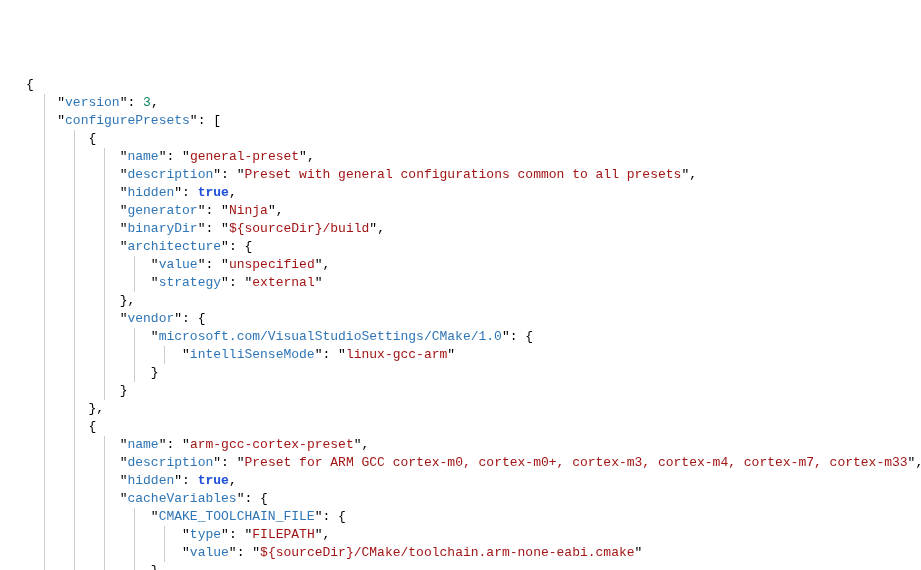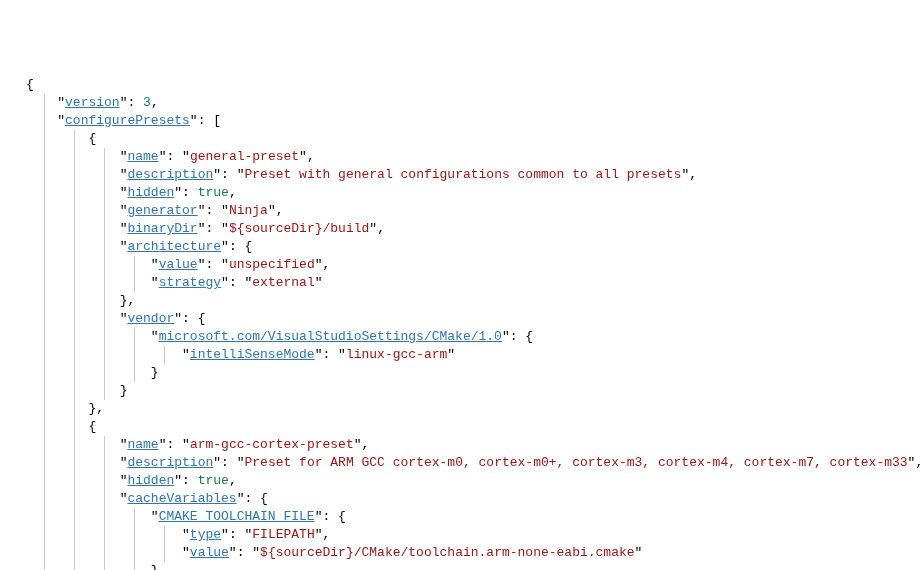--- a/index.html
+++ b/index.html
@@ -11,24 +11,24 @@
     line-height: 18px;
     color: #000000;
     white-space: pre;
     width: 921px;
     box-sizing: border-box;
   }
   .line { position: relative; padding-left: 18px; }
   .guide-wrap { position: absolute; left: 0; top: 0; bottom: 0; width: 0; }
   .g { position: absolute; top: 0; bottom: 0; border-left: 1px solid #cccccc; }
   .p { color: #000000; }
-  .k { color: #2e75b6; text-decoration: underline; }
+  .k { color: #2e75b6; }
   .s { color: #a31515; }
   .n { color: #098658; }
-  .b { color: #15803d; }
+  .b { color: #1d4ed8; font-weight: bold; }
 </style>
 </head>
 <body>
 
 
 
 <div id="code"><div class="line"><span class="guide-wrap"></span><span class="p">{</span></div><div class="line"><span class="guide-wrap"><span class="g" style="left:36px"></span></span>    <span class="p">"</span><span class="k">version</span><span class="p">"</span><span class="p">: </span><span class="n">3</span><span class="p">,</span></div><div class="line"><span class="guide-wrap"><span class="g" style="left:36px"></span></span>    <span class="p">"</span><span class="k">configurePresets</span><span class="p">"</span><span class="p">: [</span></div><div class="line"><span class="guide-wrap"><span class="g" style="left:36px"></span><span class="g" style="left:66px"></span></span>        <span class="p">{</span></div><div class="line"><span class="guide-wrap"><span class="g" style="left:36px"></span><span class="g" style="left:66px"></span><span class="g" style="left:96px"></span></span>            <span class="p">"</span><span class="k">name</span><span class="p">"</span><span class="p">: </span><span class="p">"</span><span class="s">general-preset</span><span class="p">"</span><span class="p">,</span></div><div class="line"><span class="guide-wrap"><span class="g" style="left:36px"></span><span class="g" style="left:66px"></span><span class="g" style="left:96px"></span></span>            <span class="p">"</span><span class="k">description</span><span class="p">"</span><span class="p">: </span><span class="p">"</span><span class="s">Preset with general configurations common to all presets</span><span class="p">"</span><span class="p">,</span></div><div class="line"><span class="guide-wrap"><span class="g" style="left:36px"></span><span class="g" style="left:66px"></span><span class="g" style="left:96px"></span></span>            <span class="p">"</span><span class="k">hidden</span><span class="p">"</span><span class="p">: </span><span class="b">true</span><span class="p">,</span></div><div class="line"><span class="guide-wrap"><span class="g" style="left:36px"></span><span class="g" style="left:66px"></span><span class="g" style="left:96px"></span></span>            <span class="p">"</span><span class="k">generator</span><span class="p">"</span><span class="p">: </span><span class="p">"</span><span class="s">Ninja</span><span class="p">"</span><span class="p">,</span></div><div class="line"><span class="guide-wrap"><span class="g" style="left:36px"></span><span class="g" style="left:66px"></span><span class="g" style="left:96px"></span></span>            <span class="p">"</span><span class="k">binaryDir</span><span class="p">"</span><span class="p">: </span><span class="p">"</span><span class="s">${sourceDir}/build</span><span class="p">"</span><span class="p">,</span></div><div class="line"><span class="guide-wrap"><span class="g" style="left:36px"></span><span class="g" style="left:66px"></span><span class="g" style="left:96px"></span></span>            <span class="p">"</span><span class="k">architecture</span><span class="p">"</span><span class="p">: {</span></div><div class="line"><span class="guide-wrap"><span class="g" style="left:36px"></span><span class="g" style="left:66px"></span><span class="g" style="left:96px"></span><span class="g" style="left:126px"></span></span>                <span class="p">"</span><span class="k">value</span><span class="p">"</span><span class="p">: </span><span class="p">"</span><span class="s">unspecified</span><span class="p">"</span><span class="p">,</span></div><div class="line"><span class="guide-wrap"><span class="g" style="left:36px"></span><span class="g" style="left:66px"></span><span class="g" style="left:96px"></span><span class="g" style="left:126px"></span></span>                <span class="p">"</span><span class="k">strategy</span><span class="p">"</span><span class="p">: </span><span class="p">"</span><span class="s">external</span><span class="p">"</span></div><div class="line"><span class="guide-wrap"><span class="g" style="left:36px"></span><span class="g" style="left:66px"></span><span class="g" style="left:96px"></span></span>            <span class="p">},</span></div><div class="line"><span class="guide-wrap"><span class="g" style="left:36px"></span><span class="g" style="left:66px"></span><span class="g" style="left:96px"></span></span>            <span class="p">"</span><span class="k">vendor</span><span class="p">"</span><span class="p">: {</span></div><div class="line"><span class="guide-wrap"><span class="g" style="left:36px"></span><span class="g" style="left:66px"></span><span class="g" style="left:96px"></span><span class="g" style="left:126px"></span></span>                <span class="p">"</span><span class="k">microsoft.com/VisualStudioSettings/CMake/1.0</span><span class="p">"</span><span class="p">: {</span></div><div class="line"><span class="guide-wrap"><span class="g" style="left:36px"></span><span class="g" style="left:66px"></span><span class="g" style="left:96px"></span><span class="g" style="left:126px"></span><span class="g" style="left:156px"></span></span>                    <span class="p">"</span><span class="k">intelliSenseMode</span><span class="p">"</span><span class="p">: </span><span class="p">"</span><span class="s">linux-gcc-arm</span><span class="p">"</span></div><div class="line"><span class="guide-wrap"><span class="g" style="left:36px"></span><span class="g" style="left:66px"></span><span class="g" style="left:96px"></span><span class="g" style="left:126px"></span></span>                <span class="p">}</span></div><div class="line"><span class="guide-wrap"><span class="g" style="left:36px"></span><span class="g" style="left:66px"></span><span class="g" style="left:96px"></span></span>            <span class="p">}</span></div><div class="line"><span class="guide-wrap"><span class="g" style="left:36px"></span><span class="g" style="left:66px"></span></span>        <span class="p">},</span></div><div class="line"><span class="guide-wrap"><span class="g" style="left:36px"></span><span class="g" style="left:66px"></span></span>        <span class="p">{</span></div><div class="line"><span class="guide-wrap"><span class="g" style="left:36px"></span><span class="g" style="left:66px"></span><span class="g" style="left:96px"></span></span>            <span class="p">"</span><span class="k">name</span><span class="p">"</span><span class="p">: </span><span class="p">"</span><span class="s">arm-gcc-cortex-preset</span><span class="p">"</span><span class="p">,</span></div><div class="line"><span class="guide-wrap"><span class="g" style="left:36px"></span><span class="g" style="left:66px"></span><span class="g" style="left:96px"></span></span>            <span class="p">"</span><span class="k">description</span><span class="p">"</span><span class="p">: </span><span class="p">"</span><span class="s">Preset for ARM GCC cortex-m0, cortex-m0+, cortex-m3, cortex-m4, cortex-m7, cortex-m33</span><span class="p">"</span><span class="p">,</span></div><div class="line"><span class="guide-wrap"><span class="g" style="left:36px"></span><span class="g" style="left:66px"></span><span class="g" style="left:96px"></span></span>            <span class="p">"</span><span class="k">hidden</span><span class="p">"</span><span class="p">: </span><span class="b">true</span><span class="p">,</span></div><div class="line"><span class="guide-wrap"><span class="g" style="left:36px"></span><span class="g" style="left:66px"></span><span class="g" style="left:96px"></span></span>            <span class="p">"</span><span class="k">cacheVariables</span><span class="p">"</span><span class="p">: {</span></div><div class="line"><span class="guide-wrap"><span class="g" style="left:36px"></span><span class="g" style="left:66px"></span><span class="g" style="left:96px"></span><span class="g" style="left:126px"></span></span>                <span class="p">"</span><span class="k">CMAKE_TOOLCHAIN_FILE</span><span class="p">"</span><span class="p">: {</span></div><div class="line"><span class="guide-wrap"><span class="g" style="left:36px"></span><span class="g" style="left:66px"></span><span class="g" style="left:96px"></span><span class="g" style="left:126px"></span><span class="g" style="left:156px"></span></span>                    <span class="p">"</span><span class="k">type</span><span class="p">"</span><span class="p">: </span><span class="p">"</span><span class="s">FILEPATH</span><span class="p">"</span><span class="p">,</span></div><div class="line"><span class="guide-wrap"><span class="g" style="left:36px"></span><span class="g" style="left:66px"></span><span class="g" style="left:96px"></span><span class="g" style="left:126px"></span><span class="g" style="left:156px"></span></span>                    <span class="p">"</span><span class="k">value</span><span class="p">"</span><span class="p">: </span><span class="p">"</span><span class="s">${sourceDir}/CMake/toolchain.arm-none-eabi.cmake</span><span class="p">"</span></div><div class="line"><span class="guide-wrap"><span class="g" style="left:36px"></span><span class="g" style="left:66px"></span><span class="g" style="left:96px"></span><span class="g" style="left:126px"></span></span>                <span class="p">}</span></div></div>
 
 
 

